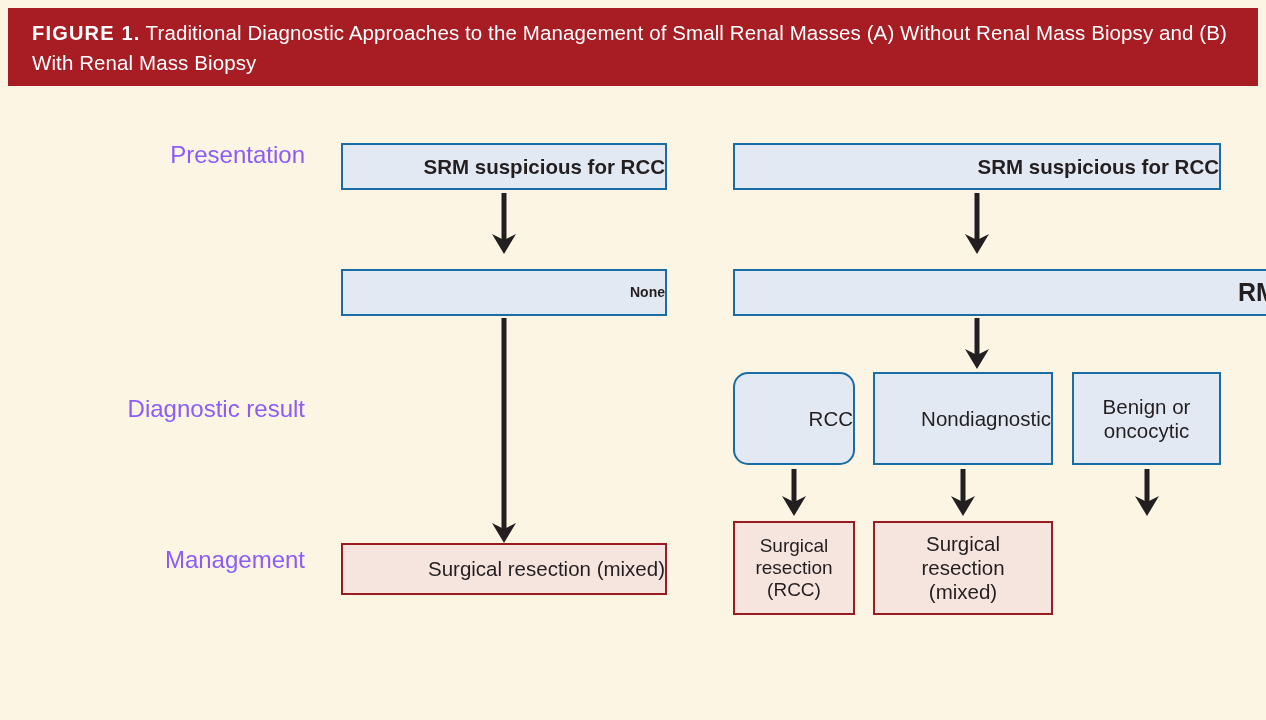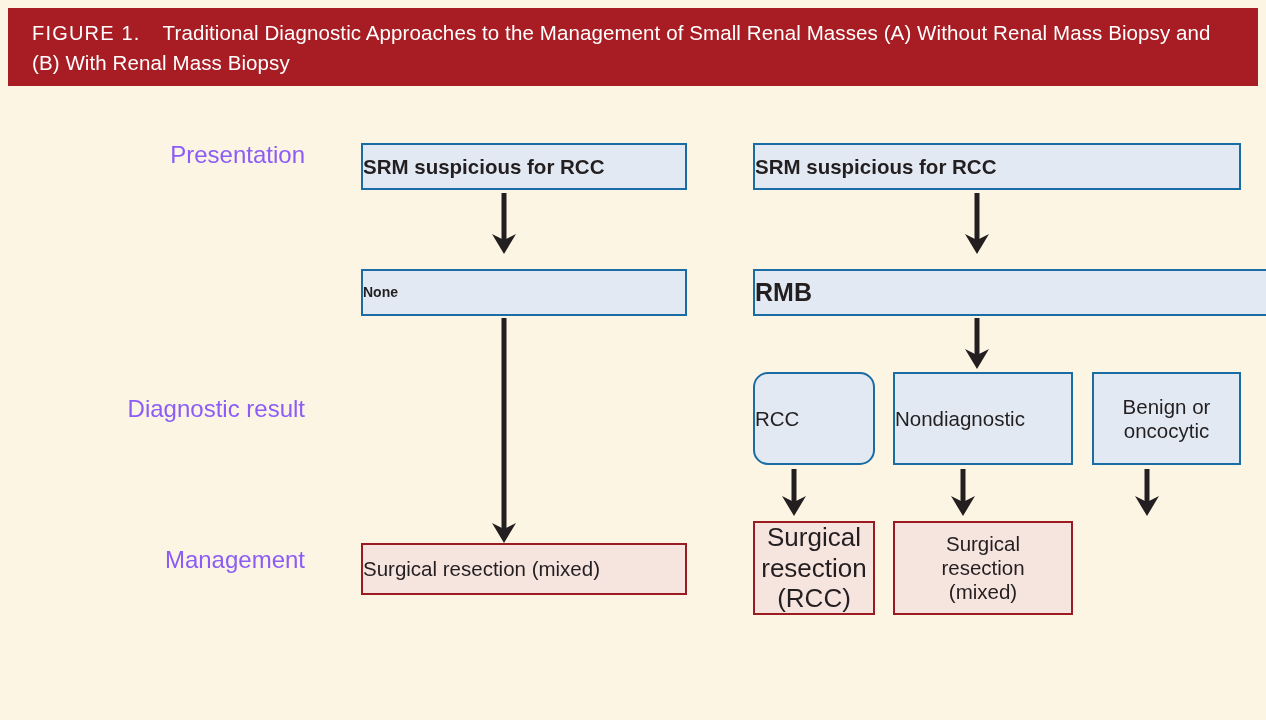--- a/index.html
+++ b/index.html
@@ -16,44 +16,43 @@
     position:absolute;left:8px;top:8px;width:1250px;height:78px;
     background:#a81c23;color:#ffffff;
     box-sizing:border-box;
     padding:10px 22px 0 24px;
   }
   .header-text{
     font-size:20.5px;line-height:29px;letter-spacing:.1px;
     font-weight:400;
   }
   .fig-label{
-    font-weight:normal;letter-spacing:1.2px;font-size:20px;
-    margin-right:22px;
+    font-weight:bold;letter-spacing:1.2px;font-size:20px;
+    margin-right:5px;
   }
 
   
   .canvas{position:absolute;left:0;top:86px;width:1266px;height:634px;background:#fdf5e3;}
 
   
   .row-label{
     position:absolute;
     text-align:right;
     color:#8b5cf6;
     font-size:24px;
     white-space:nowrap;
   }
 
   
   .box{
     position:absolute;box-sizing:border-box;
-    display:flex;align-items:center;justify-content:flex-start;
+    display:flex;align-items:center;justify-content:flex-end;
     text-align:center;
     color:#231f20;
     line-height:1.17;
-    margin-left:20px;
   }
   .box-blue{background:#e2e9f3;border:2.5px solid #1a6da4;}
   .box-red{background:#f6e4df;border:2.5px solid #9b1b22;}
   .box-green{background:#e1eee6;border:2.5px solid #157a45;}
   .bold{font-weight:bold;}
 
   
   .arrow{position:absolute;}
   .arrow svg{display:block;}
 </style>
@@ -144,21 +143,21 @@
         <path d="M15 47 L3 27 L15 33 L27 27 Z" fill="#231f20"></path>
       </svg>
     </div>
     <div class="arrow" style="left:1132px;top:383px;">
       <svg width="30" height="48" viewBox="0 0 30 48">
         <line x1="15" y1="0" x2="15" y2="33" stroke="#231f20" stroke-width="5"></line>
         <path d="M15 47 L3 27 L15 33 L27 27 Z" fill="#231f20"></path>
       </svg>
     </div>
 
-    <div class="box box-red" style="left:733px;top:435px;width:122px;height:94px;font-size:26px;padding:0 6px;">
+    <div class="box box-red" style="left:733px;top:435px;width:122px;height:94px;font-size:19px;padding:0 6px;">
       <span>Surgical resection (RCC)</span>
     </div>
     <div class="box box-red" style="left:873px;top:435px;width:180px;height:94px;font-size:20.5px;padding:0 26px;">
       <span>Surgical resection (mixed)</span>
     </div>
 
   </div>
 </div>
 
 </body></html>

